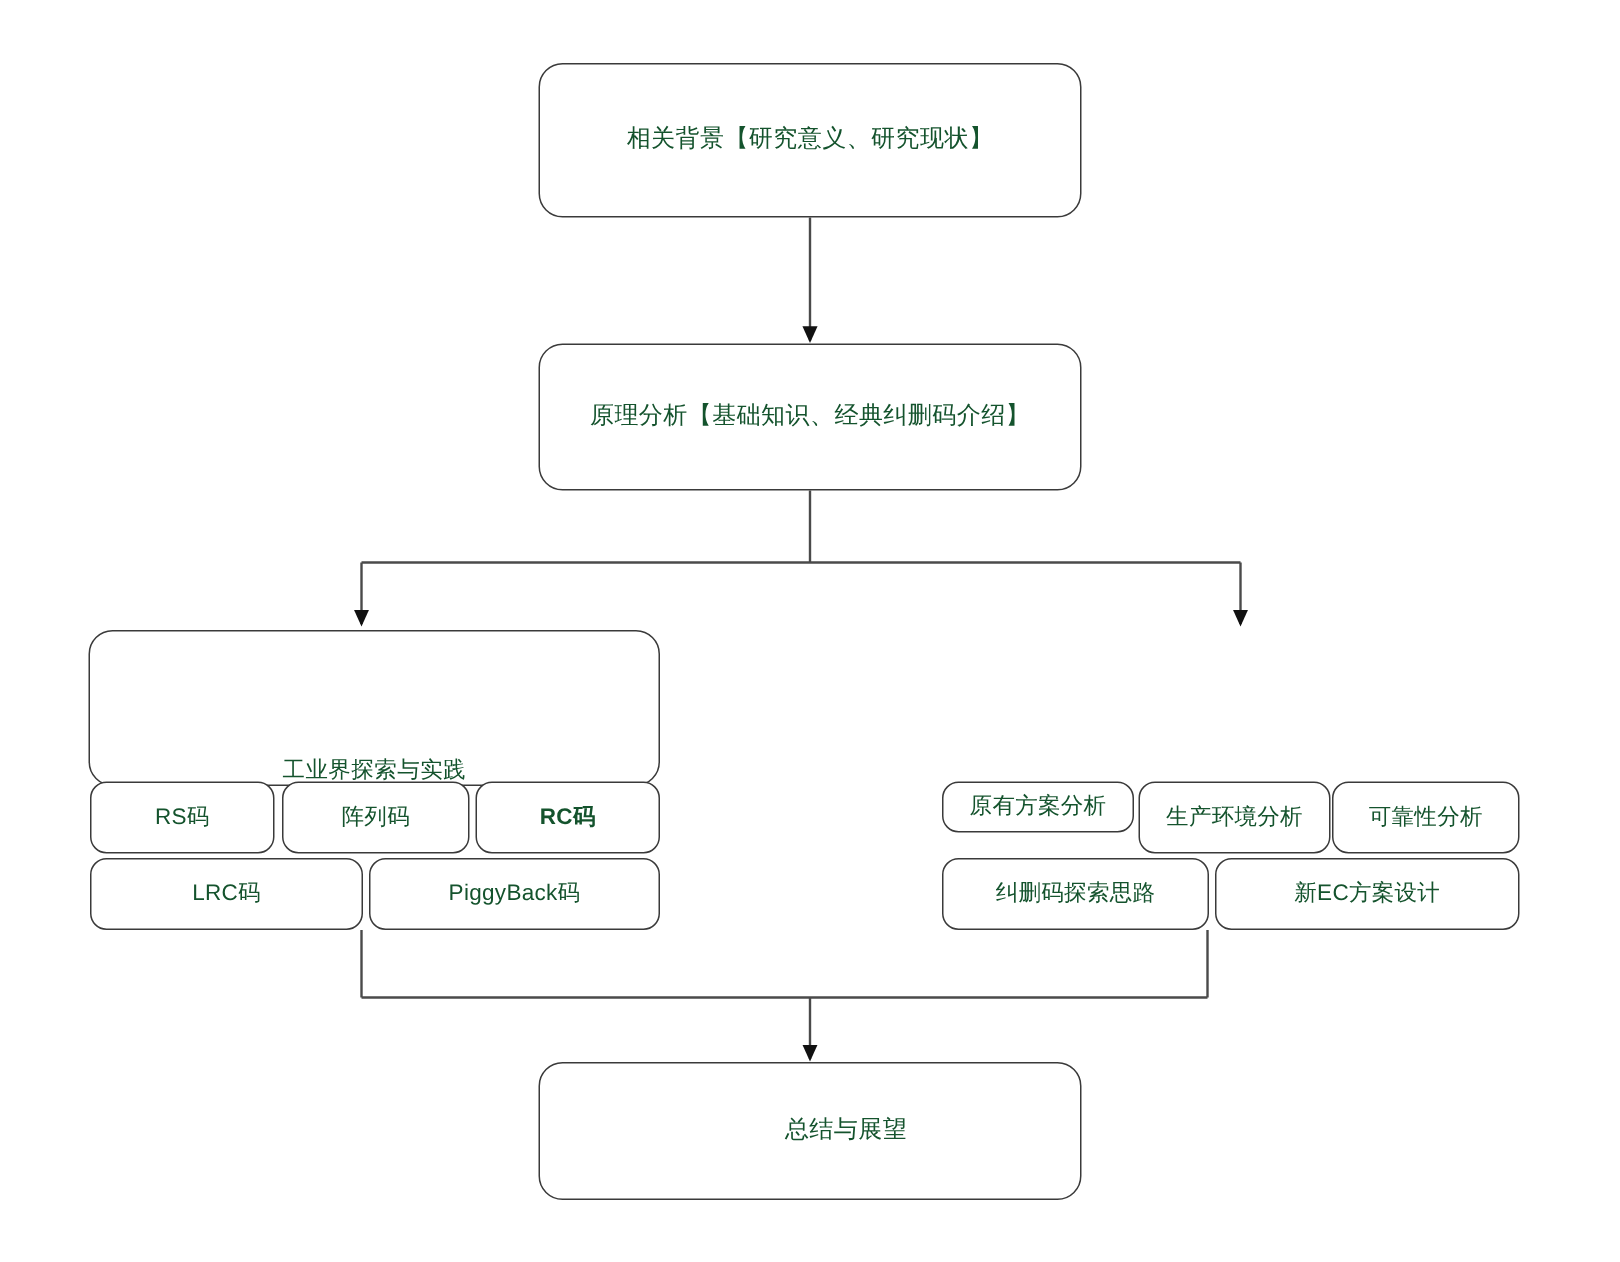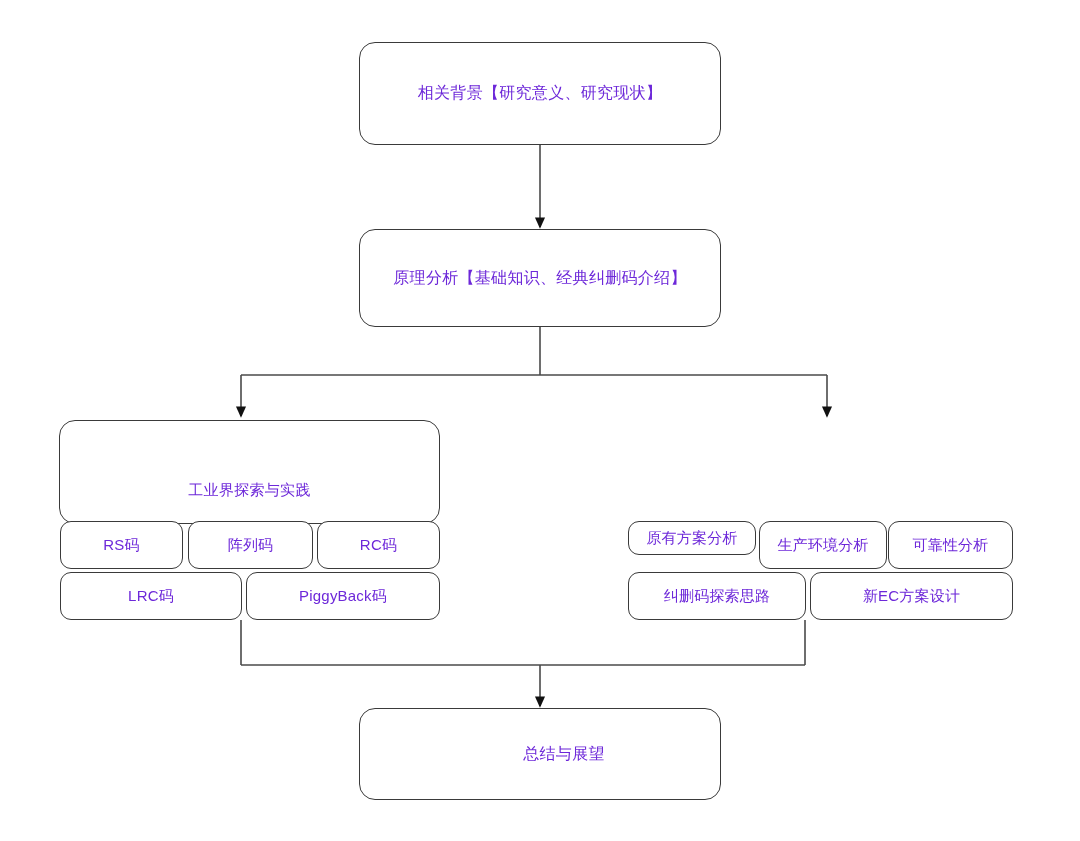--- a/index.html
+++ b/index.html
@@ -27,37 +27,37 @@
   .node {
     position: absolute;
     box-sizing: border-box;
     background: #ffffff;
     border: 1.6px solid #3a3a3a;
     border-radius: 14px;
     display: flex;
     align-items: center;
     justify-content: center;
     text-align: center;
-    color: #6d28d9;
+    color: #14532d;
     z-index: 2;
   }
   .node .lbl {
     display: block;
     line-height: 1.3;
     white-space: nowrap;
   }
   .node-main {
     border-radius: 16px;
   }
   .node-main .lbl {
     font-size: 16px;
     letter-spacing: 0.3px;
   }
   .node-group {
-    align-items: center;
+    align-items: flex-end;
     padding-top: 36px;
     border-radius: 16px;
   }
   .node-group .lbl {
     font-size: 15px;
     width: 100%;
     letter-spacing: 0.3px;
   }
   .node-leaf {
     border-radius: 11px;
@@ -109,21 +109,21 @@
   <div class="node node-group" style="left:59px; top:420px; width:381px; height:104px;">
     <span class="lbl">工业界探索与实践</span>
   </div>
 
   <div class="node node-leaf" style="left:60px; top:521px; width:123px; height:48px;">
     <span class="lbl">RS码</span>
   </div>
   <div class="node node-leaf" style="left:188px; top:521px; width:125px; height:48px;">
     <span class="lbl">阵列码</span>
   </div>
-  <div class="node node-leaf" style="left:317px; top:521px; width:123px; height:48px;">
+  <div class="node node-leaf" style="left:317px; top:521px; width:123px; height:48px;font-weight:bold;">
     <span class="lbl">RC码</span>
   </div>
   <div class="node node-leaf" style="left:60px; top:572px; width:182px; height:48px;">
     <span class="lbl">LRC码</span>
   </div>
   <div class="node node-leaf" style="left:246px; top:572px; width:194px; height:48px;">
     <span class="lbl">PiggyBack码</span>
   </div>
 
 

